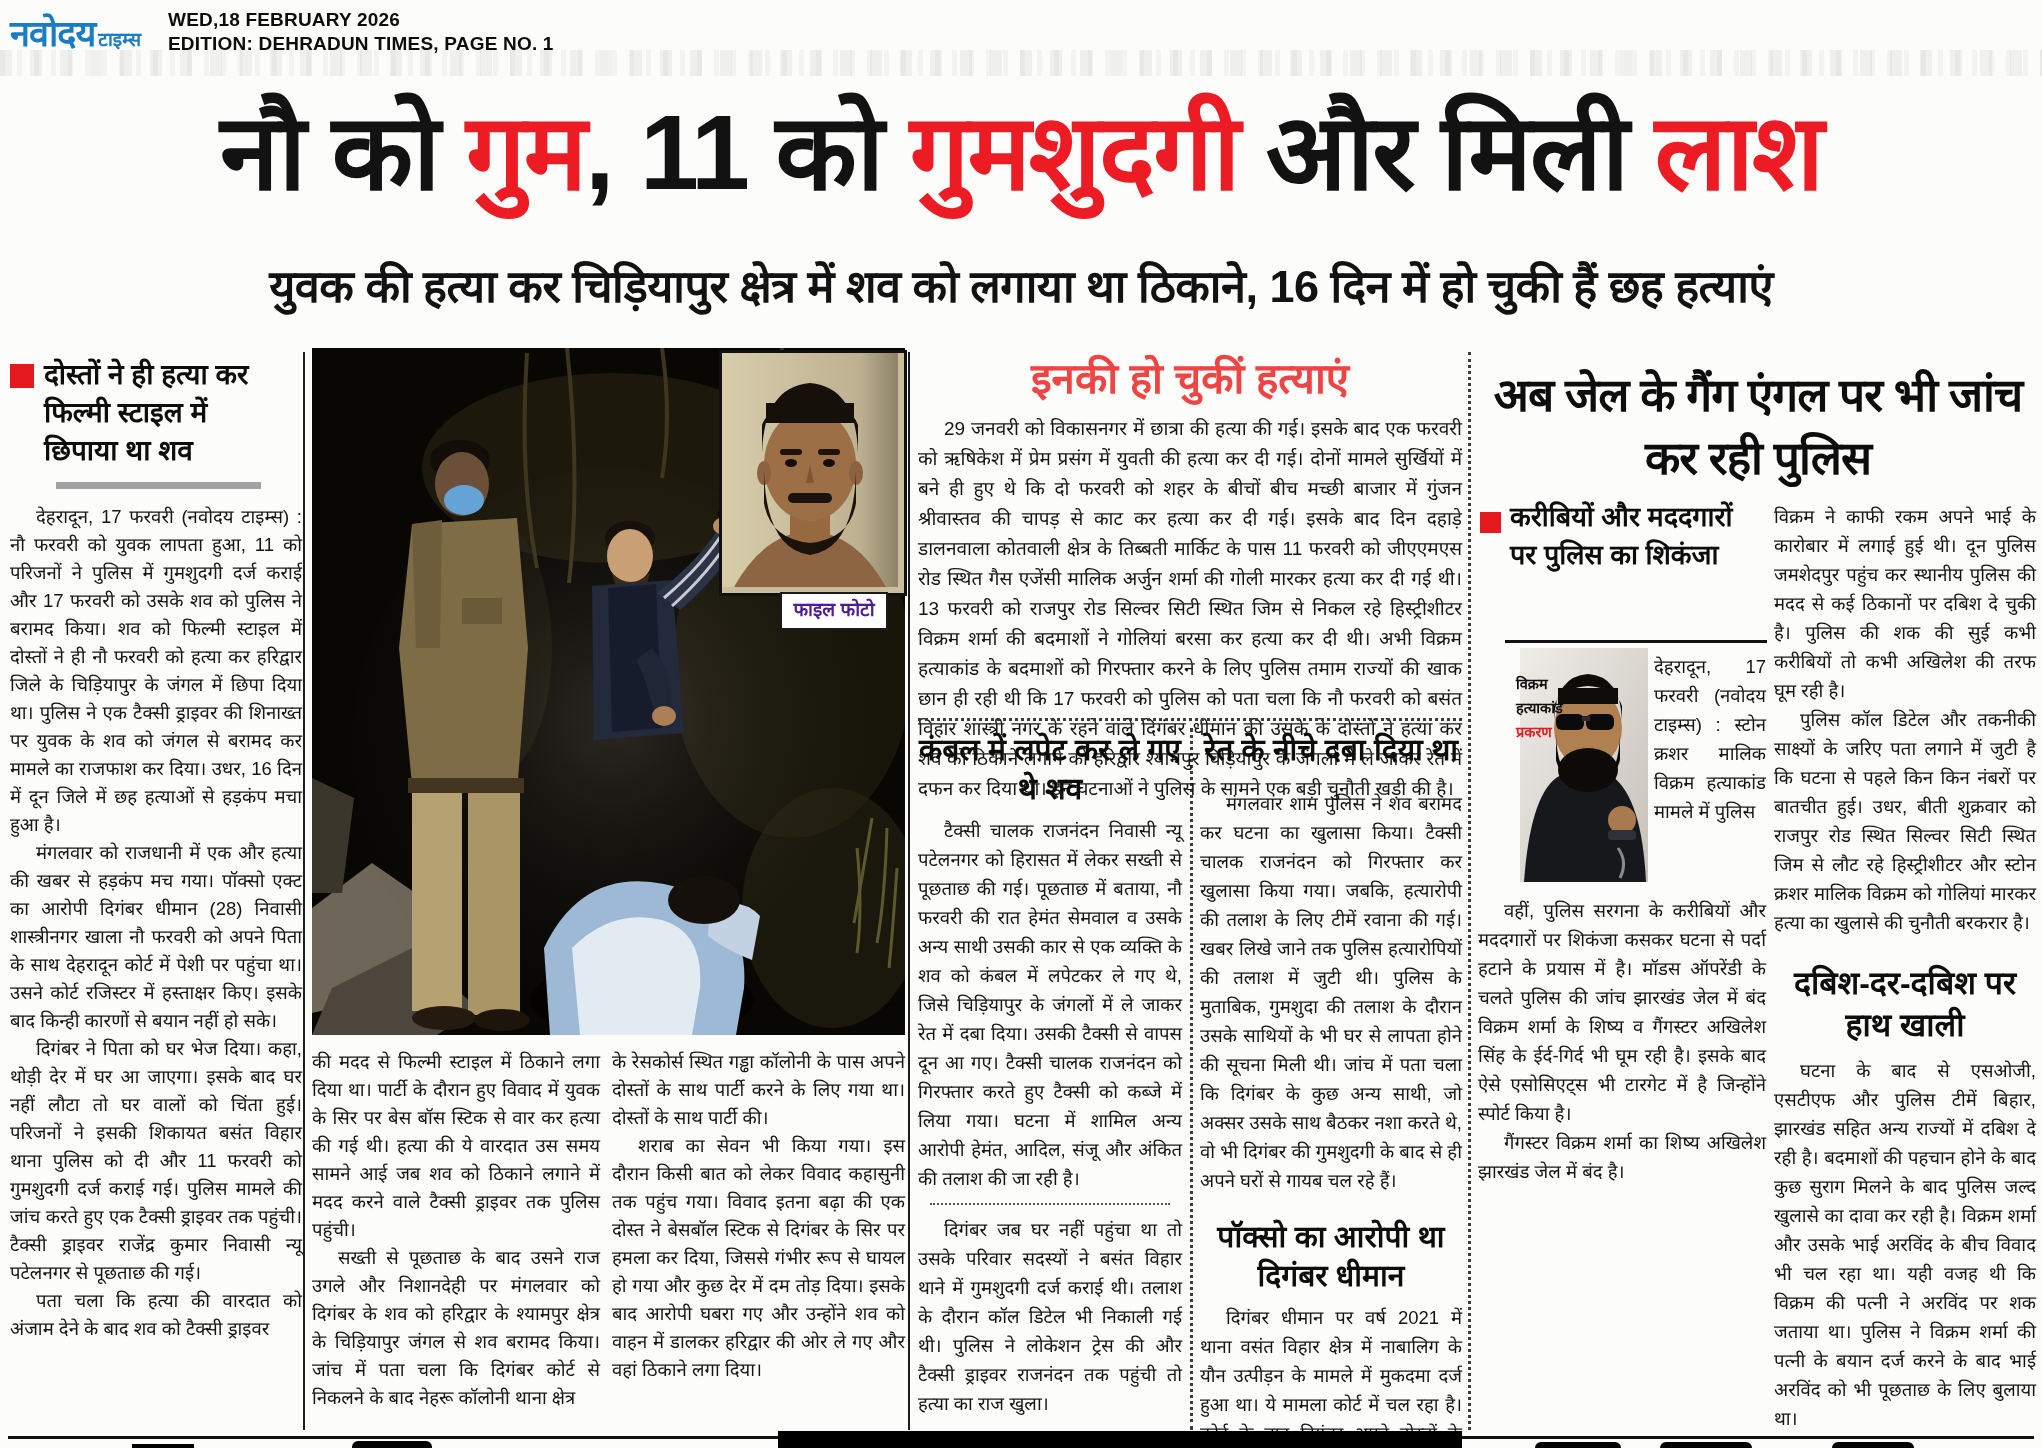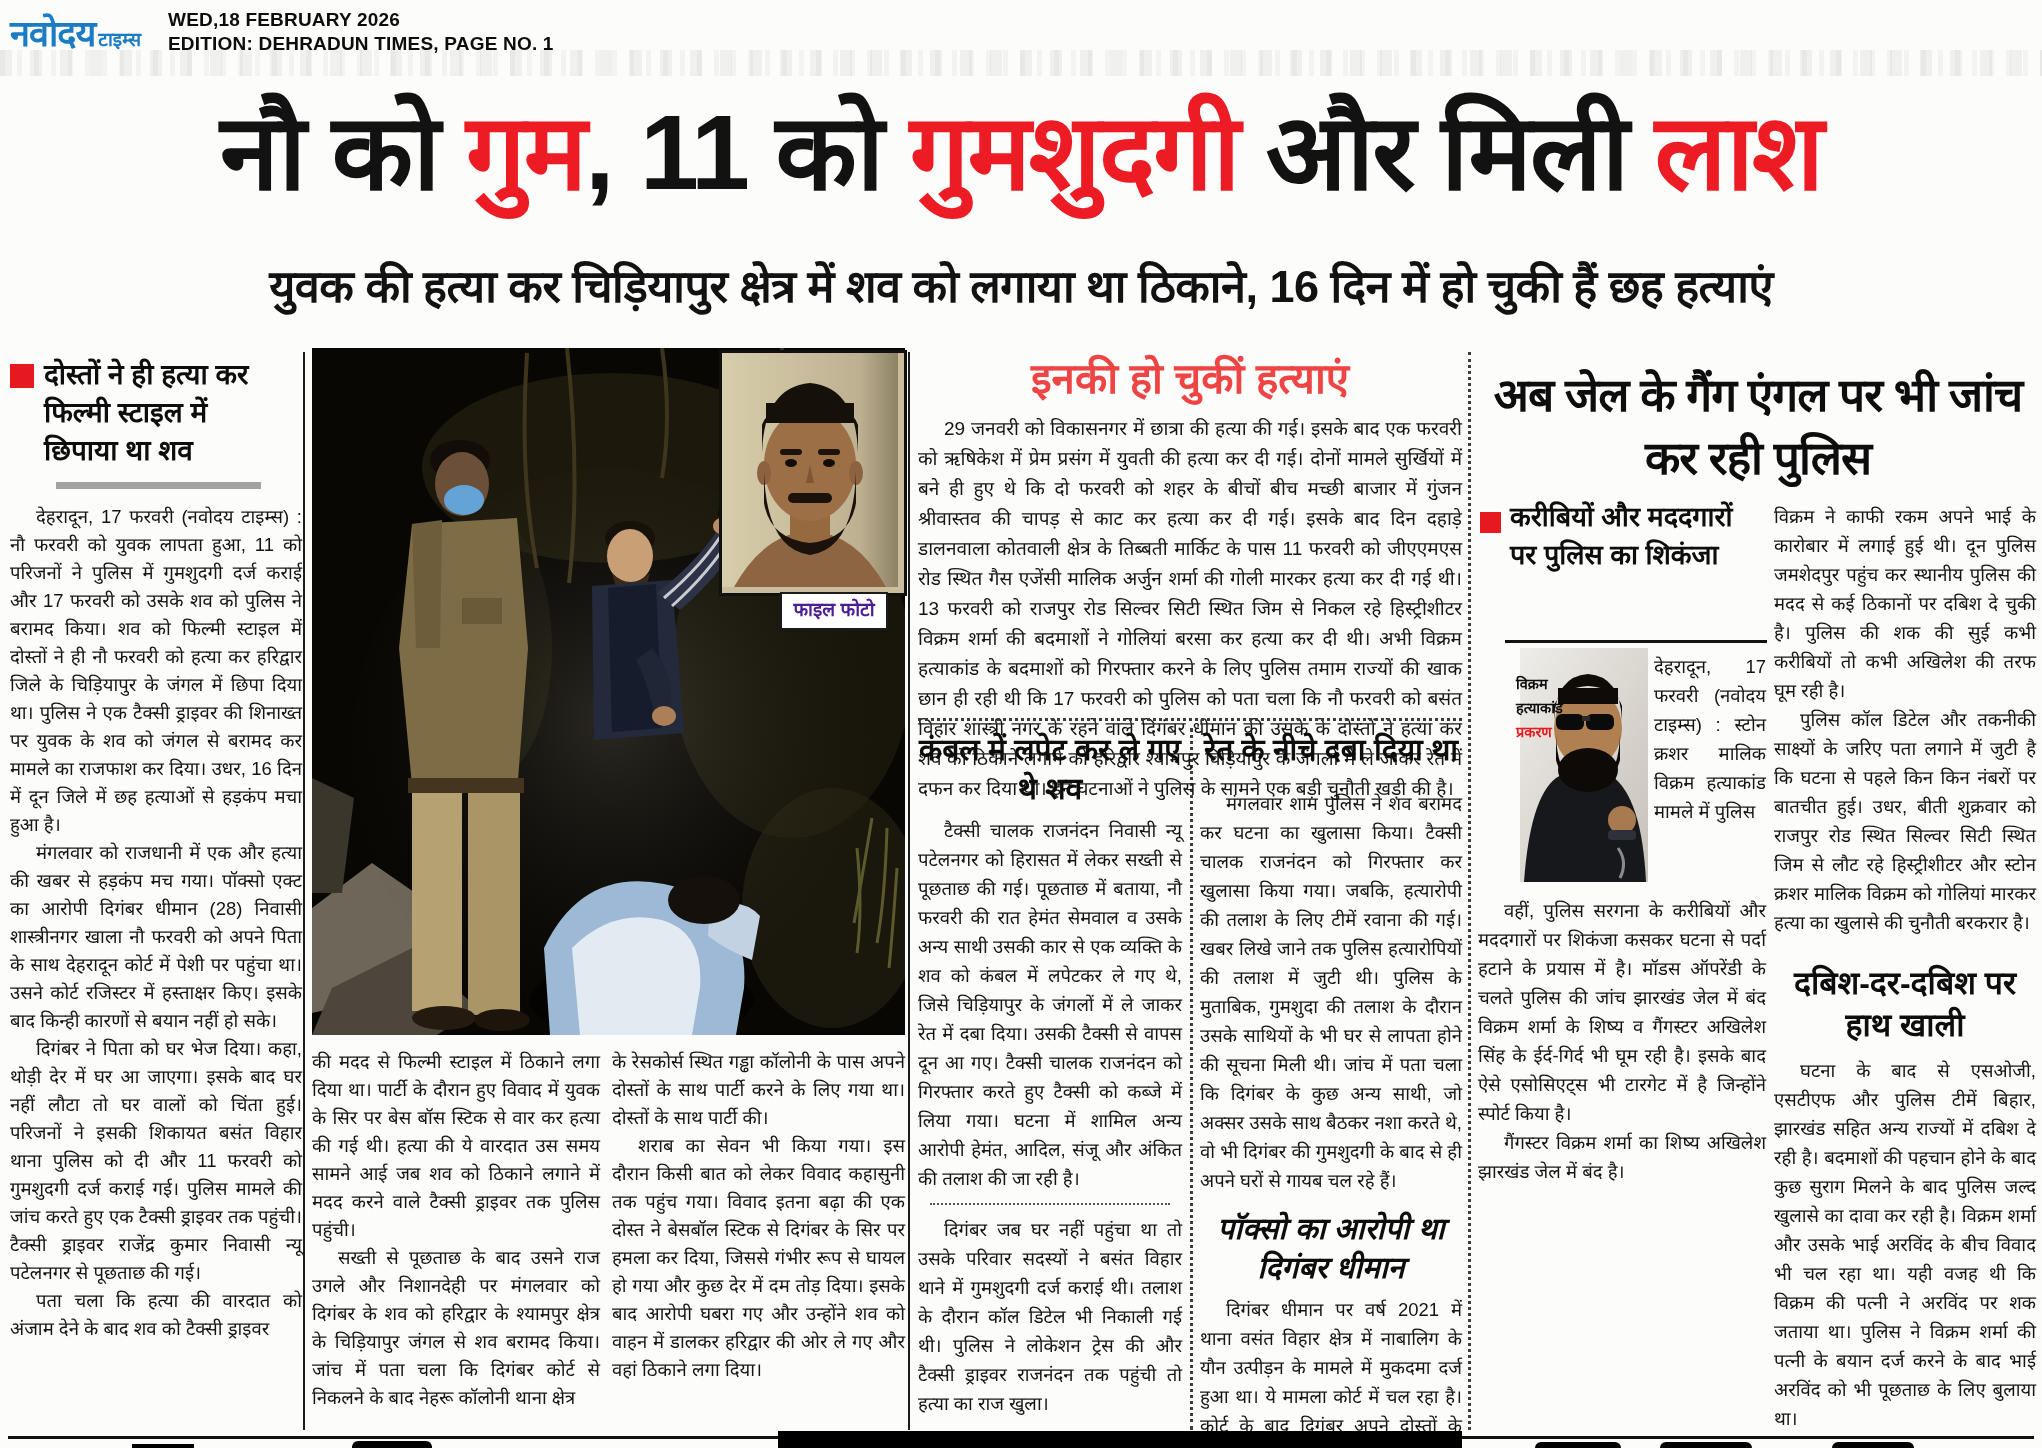--- a/index.html
+++ b/index.html
@@ -212,21 +212,21 @@
     <div class="body-text col-body">
       <p>दिगंबर जब घर नहीं पहुंचा था तो उसके परिवार सदस्यों ने बसंत विहार थाने में गुमशुदगी दर्ज कराई थी। तलाश के दौरान कॉल डिटेल भी निकाली गई थी। पुलिस ने लोकेशन ट्रेस की और टैक्सी ड्राइवर राजनंदन तक पहुंची तो हत्या का राज खुला।</p>
     </div>
   </div>
 
   <div class="abs" style="left:1200px;top:730px;width:262px;">
     <div class="sub-head">रेत के नीचे दबा दिया था</div>
     <div class="body-text col-body" style="margin-top:20px;">
       <p>मंगलवार शाम पुलिस ने शव बरामद कर घटना का खुलासा किया। टैक्सी चालक राजनंदन को गिरफ्तार कर खुलासा किया गया। जबकि, हत्यारोपी की तलाश के लिए टीमें रवाना की गई। खबर लिखे जाने तक पुलिस हत्यारोपियों की तलाश में जुटी थी। पुलिस के मुताबिक, गुमशुदा की तलाश के दौरान उसके साथियों के भी घर से लापता होने की सूचना मिली थी। जांच में पता चला कि दिगंबर के कुछ अन्य साथी, जो अक्सर उसके साथ बैठकर नशा करते थे, वो भी दिगंबर की गुमशुदगी के बाद से ही अपने घरों से गायब चल रहे हैं।</p>
     </div>
-    <div class="sub-head" style="margin-top:14px;font-style:italic;">पॉक्सो का आरोपी था दिगंबर धीमान</div>
+    <div class="sub-head" style="margin-top:22px;">पॉक्सो का आरोपी था दिगंबर धीमान</div>
     <div class="body-text col-body" style="margin-top:8px;">
       <p>दिगंबर धीमान पर वर्ष 2021 में थाना वसंत विहार क्षेत्र में नाबालिग के यौन उत्पीड़न के मामले में मुकदमा दर्ज हुआ था। ये मामला कोर्ट में चल रहा है। कोर्ट के बाद दिगंबर अपने दोस्तों के साथ पार्टी करने चला गया था।</p>
     </div>
   </div>
 
   <div class="abs gang-head" style="left:1478px;top:356px;width:560px;">अब जेल के गैंग एंगल पर भी जांच कर रही पुलिस</div>
 
   <div class="abs redsq" style="left:1480px;top:512px;width:21px;height:21px;"></div>
   <div class="abs kicker" style="left:1510px;top:498px;width:252px;font-size:27px;">करीबियों और मददगारों पर पुलिस का शिकंजा</div>
   <div class="abs solidline" style="left:1505px;top:640px;width:262px;height:3px;"></div>

